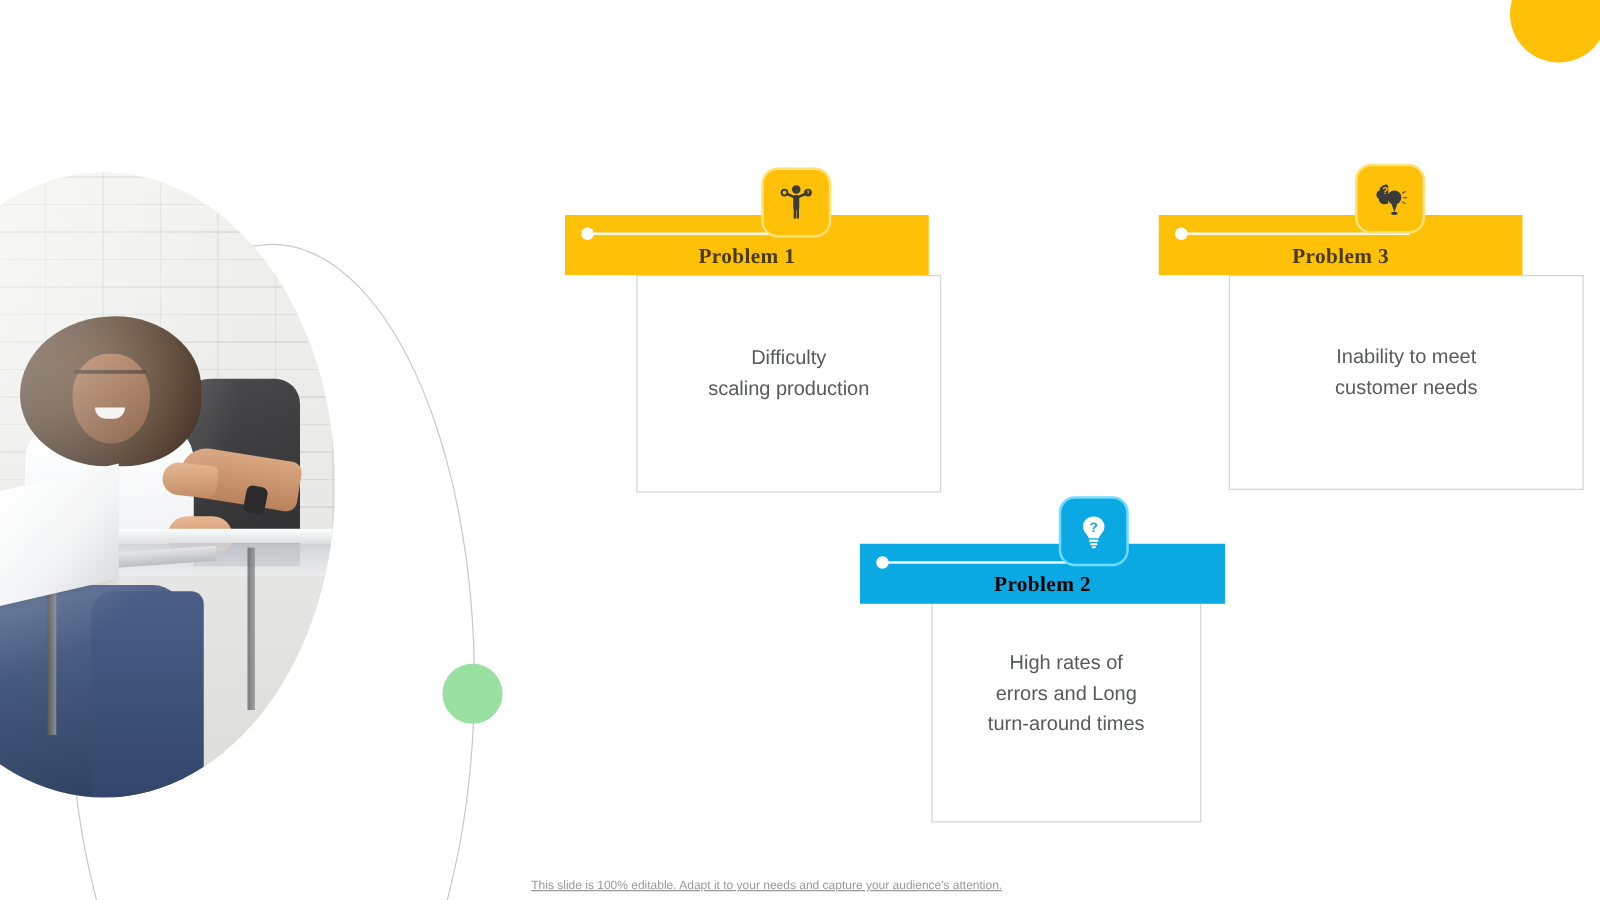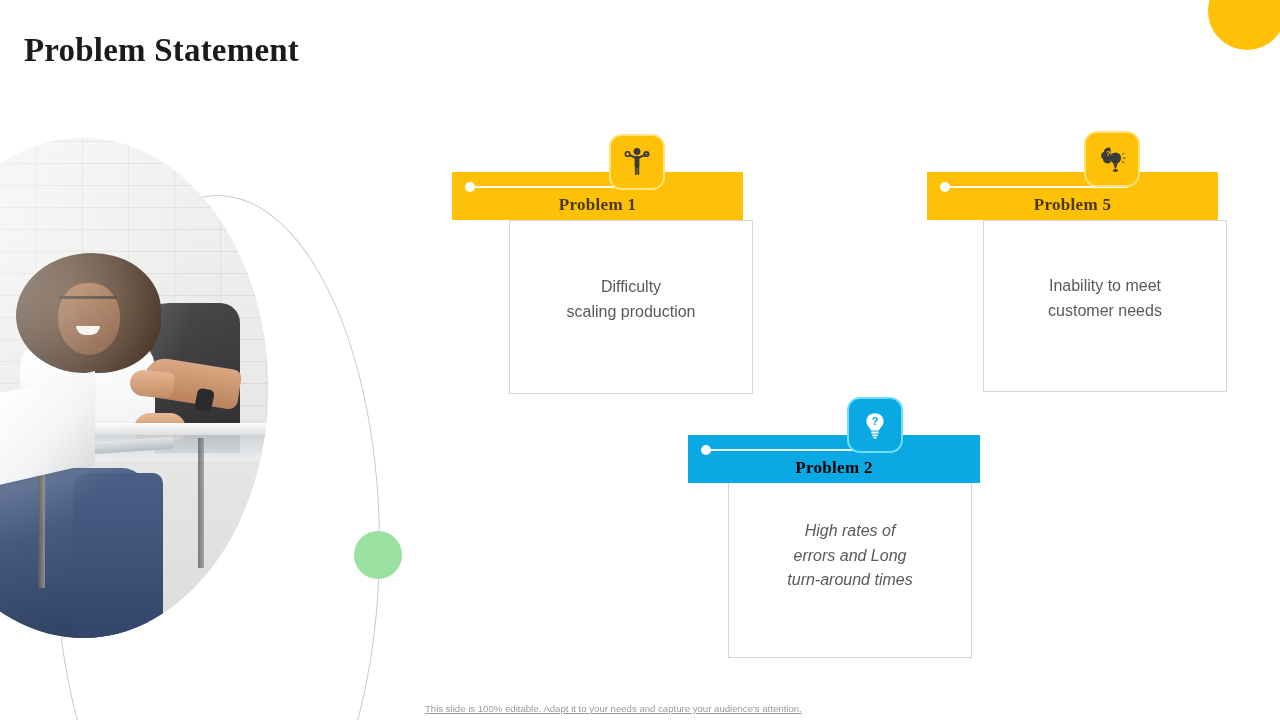--- a/index.html
+++ b/index.html
@@ -293,21 +293,20 @@
       <div class="ph-leg-a"></div>
       <div class="ph-leg-b"></div>
       <div class="ph-laptop-base"></div>
       <div class="ph-laptop-lid"></div>
       <div class="ph-sheen"></div>
     </div>
   </div>
 
   <div class="green-dot"></div>
 
-  <div class="page-title">Problem Statement</div>
 
   <div class="problem">
     <div class="p-body" style="left:509px; top:220px; width:244px; height:174px;">
       <div class="p-body-text">Difficulty
 scaling production</div>
     </div>
 
     <div class="p-bar yellow" style="left:452px; top:172px; width:291px;">
       <div class="p-connector" style="width:183px;"></div>
       <div class="p-connector-dot"></div>
@@ -324,45 +323,45 @@
         <path d="M18 11.5 L24.5 8.6" stroke="#3b3b3b" stroke-width="2.1" stroke-linecap="round" fill="none"></path>
         <circle cx="6.6" cy="8" r="3.1" fill="#3b3b3b"></circle>
         <circle cx="6.6" cy="8" r="1.5" fill="#FFC107"></circle>
         <circle cx="25.4" cy="8" r="3.1" fill="#3b3b3b"></circle>
         <text x="25.4" y="9.6" font-size="4.2" fill="#FFC107" text-anchor="middle" font-family="Liberation Sans, sans-serif" font-weight="700">?</text>
       </svg>
     </div>
   </div>
 
   <div class="problem">
-    <div class="p-body" style="left:983px; top:220px; width:244px; height:172px;">
+    <div class="p-body" style="left:983px; top:220px; width:284px; height:172px;">
       <div class="p-body-text">Inability to meet
 customer needs</div>
     </div>
 
     <div class="p-bar yellow" style="left:927px; top:172px; width:291px;">
       <div class="p-connector" style="width:183px;"></div>
       <div class="p-connector-dot"></div>
-      <div class="p-bar-label">Problem 5</div>
+      <div class="p-bar-label">Problem 3</div>
     </div>
 
     <div class="p-icon yellow" style="left:1084px; top:131px;">
       <svg width="32" height="32" viewBox="0 0 32 32" aria-hidden="true">
         <path d="M13.5 4.5c-3.2 0-5.6 2.1-5.8 4.6-1.6.6-2.6 2-2.6 3.6 0 1.4.8 2.7 2 3.3-.2 2.4 1.9 4.4 4.6 4.4 1.1 0 2.1-.3 2.9-.9V6.4c-.3-1.1-.6-1.9-1.1-1.9z" fill="#3b3b3b"></path>
         <circle cx="19.5" cy="15" r="5.6" fill="#3b3b3b"></circle>
         <path d="M17.2 20.2 L19.5 26.8 L21.8 20.2 Z" fill="#3b3b3b"></path>
         <ellipse cx="19.5" cy="27.6" rx="2.6" ry="1.3" fill="#3b3b3b"></ellipse>
         <text x="12.2" y="12.6" font-size="8" fill="#FFC107" text-anchor="middle" font-family="Liberation Sans, sans-serif" font-weight="700">?</text>
         <path d="M26 11.5 l2.2-1.2 M26.8 15 l2.6 0 M26 18.6 l2.2 1.2" stroke="#3b3b3b" stroke-width="1" stroke-linecap="round" opacity=".75"></path>
       </svg>
     </div>
   </div>
 
   <div class="problem">
-    <div class="p-body" style="left:728px; top:468px; width:244px; height:190px;font-style:italic;">
+    <div class="p-body" style="left:745px; top:468px; width:216px; height:190px;">
       <div class="p-body-text">High rates of
 errors and Long
 turn-around times</div>
     </div>
 
     <div class="p-bar blue" style="left:688px; top:435px; width:292px;">
       <div class="p-connector" style="width:183px;"></div>
       <div class="p-connector-dot"></div>
       <div class="p-bar-label">Problem 2</div>
     </div>

